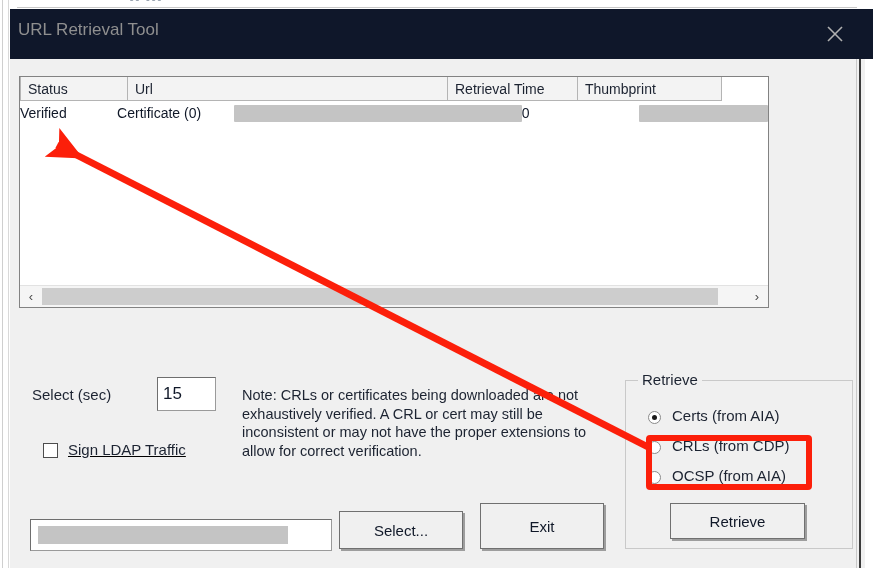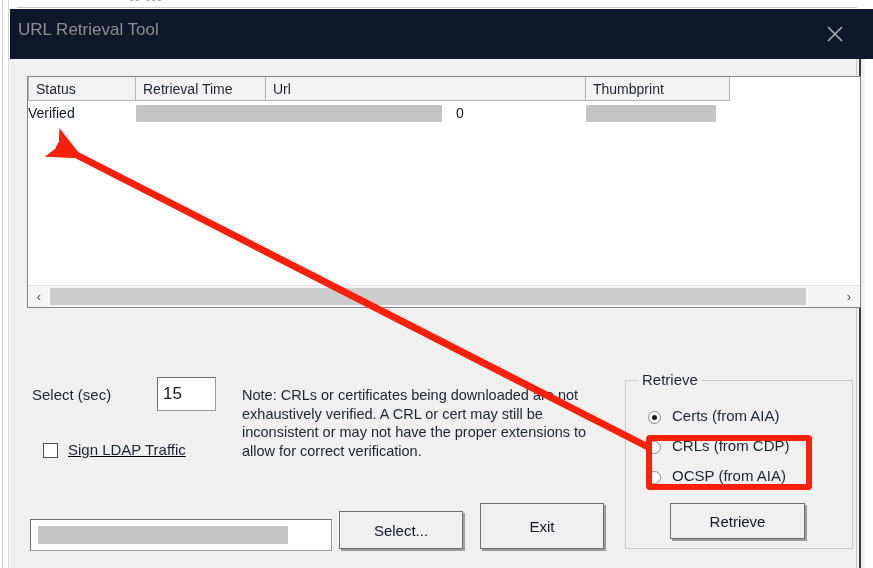--- a/index.html
+++ b/index.html
@@ -102,26 +102,25 @@
     position: absolute;
     right: 4px; top: 0;
     width: 2px; height: 509px;
     background: #3b3b3b;
   }
 
   
   #list-view {
     position: absolute;
     left: 9px; top: 17px;
-    width: 834px; height: 232px;
+    width: 750px; height: 232px;
     background: #ffffff;
     border: 1px solid #828282;
     box-sizing: border-box;
     overflow: hidden;
-    margin-left: 8px;
   }
   #list-header {
     position: absolute;
     left: 0; top: 0;
     width: 100%; height: 24px;
     display: flex;
     box-sizing: border-box;
   }
   .col-header {
     height: 24px;
@@ -381,27 +380,28 @@
   </div>
 
   <div id="client-area">
 
     <div class="client-right-edge"></div>
     <div class="client-scroll-dark"></div>
 
     <div id="list-view">
       <div id="list-header">
           <div class="col-header" style="width: 108px;">Status</div>
+          <div class="col-header" style="width: 320px;">Url</div>
           <div class="col-header" style="width: 130px;">Retrieval Time</div>
-          <div class="col-header" style="width: 320px;">Url</div>
           <div class="col-header" style="width: 144px;">Thumbprint</div>
         </div>
       <div id="list-rows">
           <div class="list-row">
             <div class="cell" style="width: 108px;">Verified</div>
+            <div class="cell" style="width: 130px;">Certificate (0)</div>
             <div class="cell" style="width: 320px;">
               <div class="redacted" style="width: 306px;"></div>
             </div>
             <div class="cell" style="width: 130px;">0</div>
             <div class="cell" style="width: 144px;">
               <div class="redacted" style="width: 130px;"></div>
             </div>
           </div>
         </div>
 

